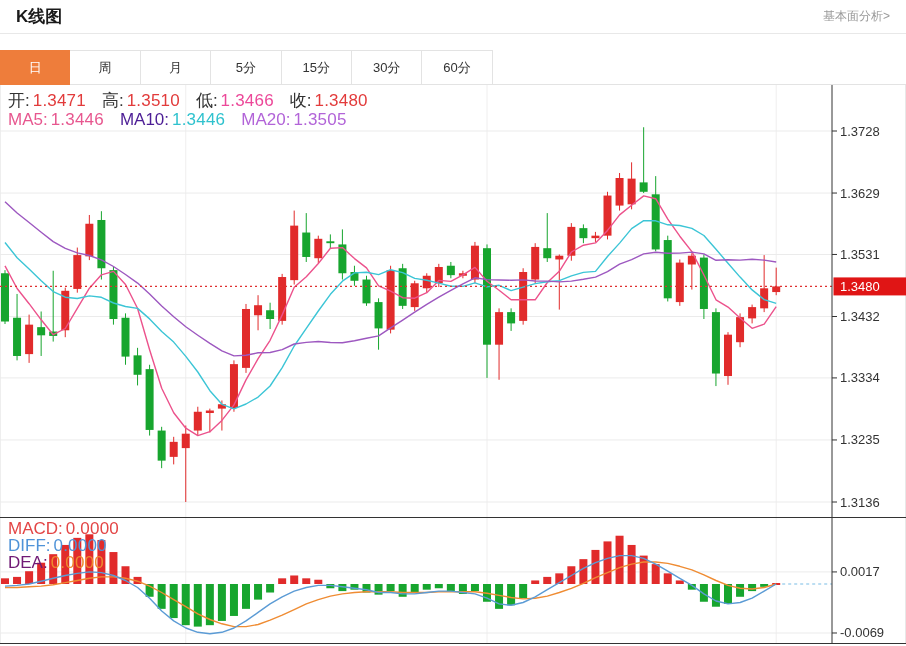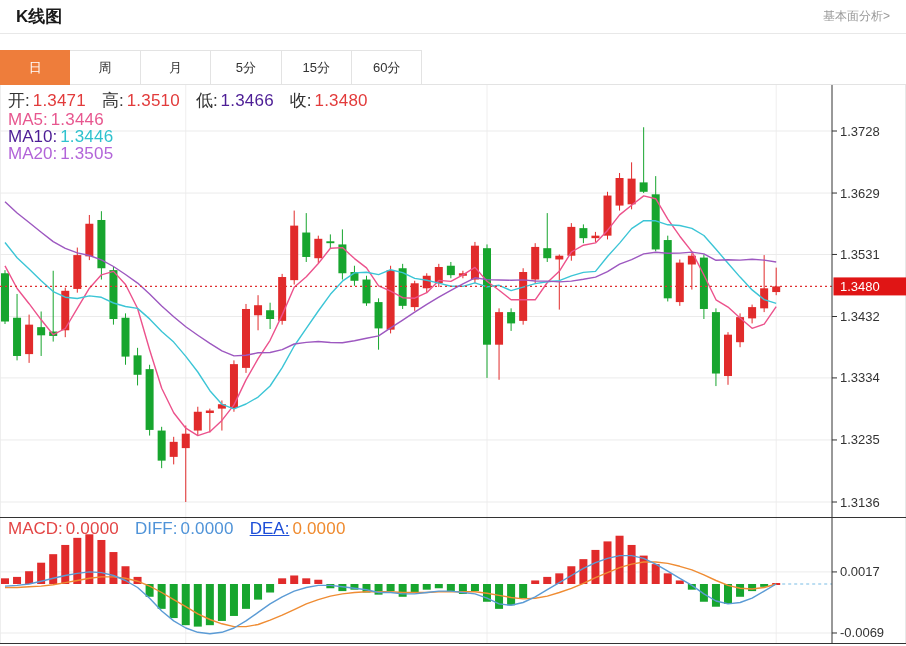--- a/index.html
+++ b/index.html
@@ -12,22 +12,22 @@
   .header-link{font-size:12px;color:#999;text-decoration:none;cursor:pointer;}
   .header-divider{top:33px;left:0;width:906px;height:0;border-top:1px solid #e8e8e8;}
   .tab-bar{top:50px;left:0;width:906px;height:35px;display:flex;background:#fff;}
   .tab{width:70.4px;box-sizing:border-box;border:1px solid #e3e3e3;border-left:none;
        display:flex;align-items:center;justify-content:center;font-size:13px;color:#333;cursor:pointer;background:#fff;}
   .tab:first-child{border-left:1px solid #e3e3e3;}
   .tab.active{background:#ee7d3b;border-color:#ee7d3b;color:#fff;}
   .tab-filler{flex:1;border-bottom:1px solid #e3e3e3;}
   .legend-row{left:8px;display:flex;font-size:17px;line-height:17px;white-space:nowrap;}
   #legend-ohlc{top:92px;}
-  #legend-ma{top:111px;flex-direction:column;}
-  #legend-macd{top:520px;}
+  #legend-ma{top:111px;}
+  #legend-macd{top:520px;flex-direction:column;}
   .li{margin-right:16px;}
   .li .lb{margin-right:3px;}
   .li .vv{letter-spacing:0.2px;}
 </style>
 </head>
 <body>
 
 <svg id="chart-svg" width="906" height="646" viewBox="0 0 906 646">
     <line x1="185.75" y1="85" x2="185.75" y2="643" stroke="#efeeee" stroke-width="1"></line>
     <line x1="487" y1="85" x2="487" y2="643" stroke="#efeeee" stroke-width="1"></line>
@@ -276,32 +276,33 @@
   <a class="header-link">基本面分析&gt;</a>
 </div>
 <div class="layer header-divider"></div>
 
 <div class="layer tab-bar" id="tab-bar">
     <div class="tab active">日</div>
     <div class="tab">周</div>
     <div class="tab">月</div>
     <div class="tab">5分</div>
     <div class="tab">15分</div>
+    <div class="tab">30分</div>
     <div class="tab">60分</div>
     <div class="tab-filler"></div>
   </div>
 
 <div class="layer legend-row" id="legend-ohlc">
     <span class="li"><span class="lb" style="color: rgb(51, 51, 51);">开:</span><span class="vv" style="color: rgb(226, 59, 59);">1.3471</span></span>
     <span class="li"><span class="lb" style="color: rgb(51, 51, 51);">高:</span><span class="vv" style="color: rgb(226, 59, 59);">1.3510</span></span>
-    <span class="li"><span class="lb" style="color: rgb(51, 51, 51);">低:</span><span class="vv" style="color: #4c1d95; text-align: center;">1.3466</span></span>
+    <span class="li"><span class="lb" style="color: rgb(51, 51, 51);">低:</span><span class="vv" style="color: #ec4899; text-align: center;">1.3466</span></span>
     <span class="li"><span class="lb" style="color: rgb(51, 51, 51);">收:</span><span class="vv" style="color: rgb(226, 59, 59);">1.3480</span></span>
   </div>
 <div class="layer legend-row" id="legend-ma">
     <span class="li"><span class="lb" style="color: rgb(231, 87, 143);">MA5:</span><span class="vv" style="color: rgb(231, 87, 143);">1.3446</span></span>
     <span class="li"><span class="lb" style="color: #4c1d95;">MA10:</span><span class="vv" style="color: rgb(47, 194, 206);">1.3446</span></span>
     <span class="li"><span class="lb" style="color: rgb(178, 100, 216);">MA20:</span><span class="vv" style="color: rgb(178, 100, 216);">1.3505</span></span>
   </div>
 <div class="layer legend-row" id="legend-macd">
     <span class="li"><span class="lb" style="color: rgb(227, 69, 69);">MACD:</span><span class="vv" style="color: rgb(227, 69, 69);">0.0000</span></span>
     <span class="li"><span class="lb" style="color: rgb(79, 147, 216);">DIFF:</span><span class="vv" style="color: rgb(79, 147, 216);">0.0000</span></span>
-    <span class="li"><span class="lb" style="color: #1d4ed8; text-decoration: underline;">DEA:</span><span class="vv" style="color: rgb(239, 138, 46);">0.0000</span></span>
+    <span class="li"><span class="lb" style="color: #701a75;">DEA:</span><span class="vv" style="color: rgb(239, 138, 46);">0.0000</span></span>
   </div>
 
 </body></html>

